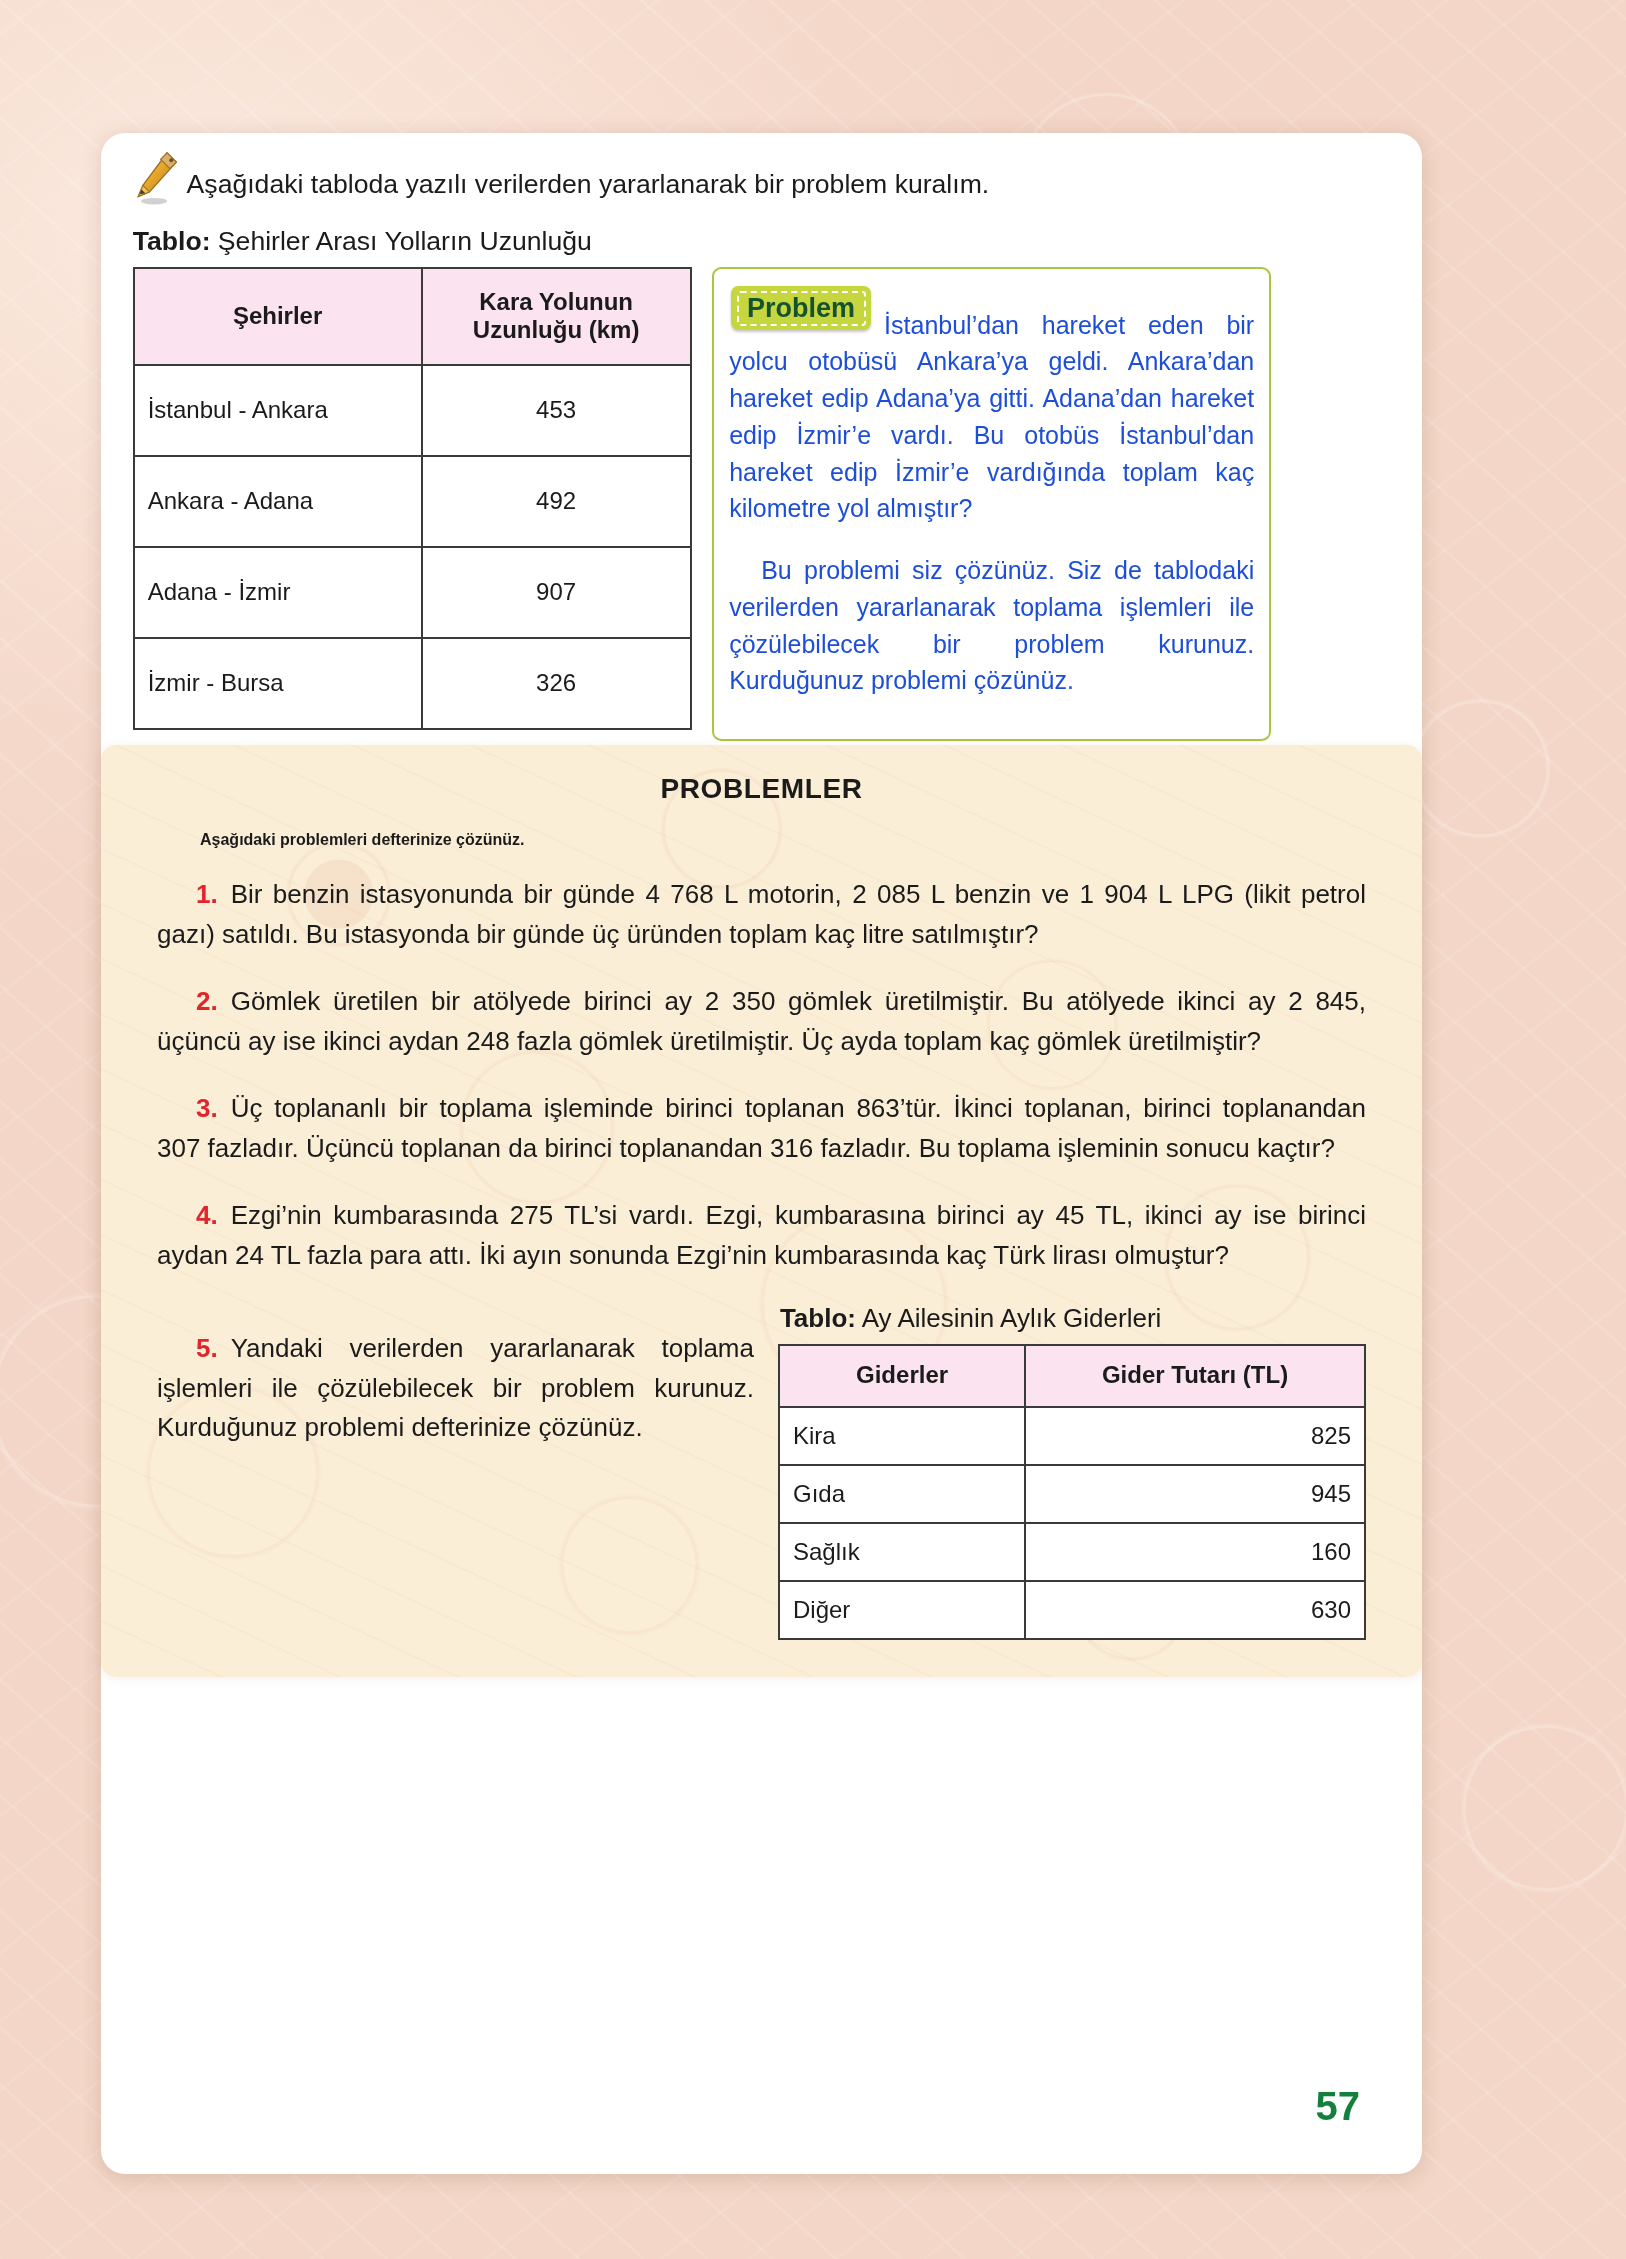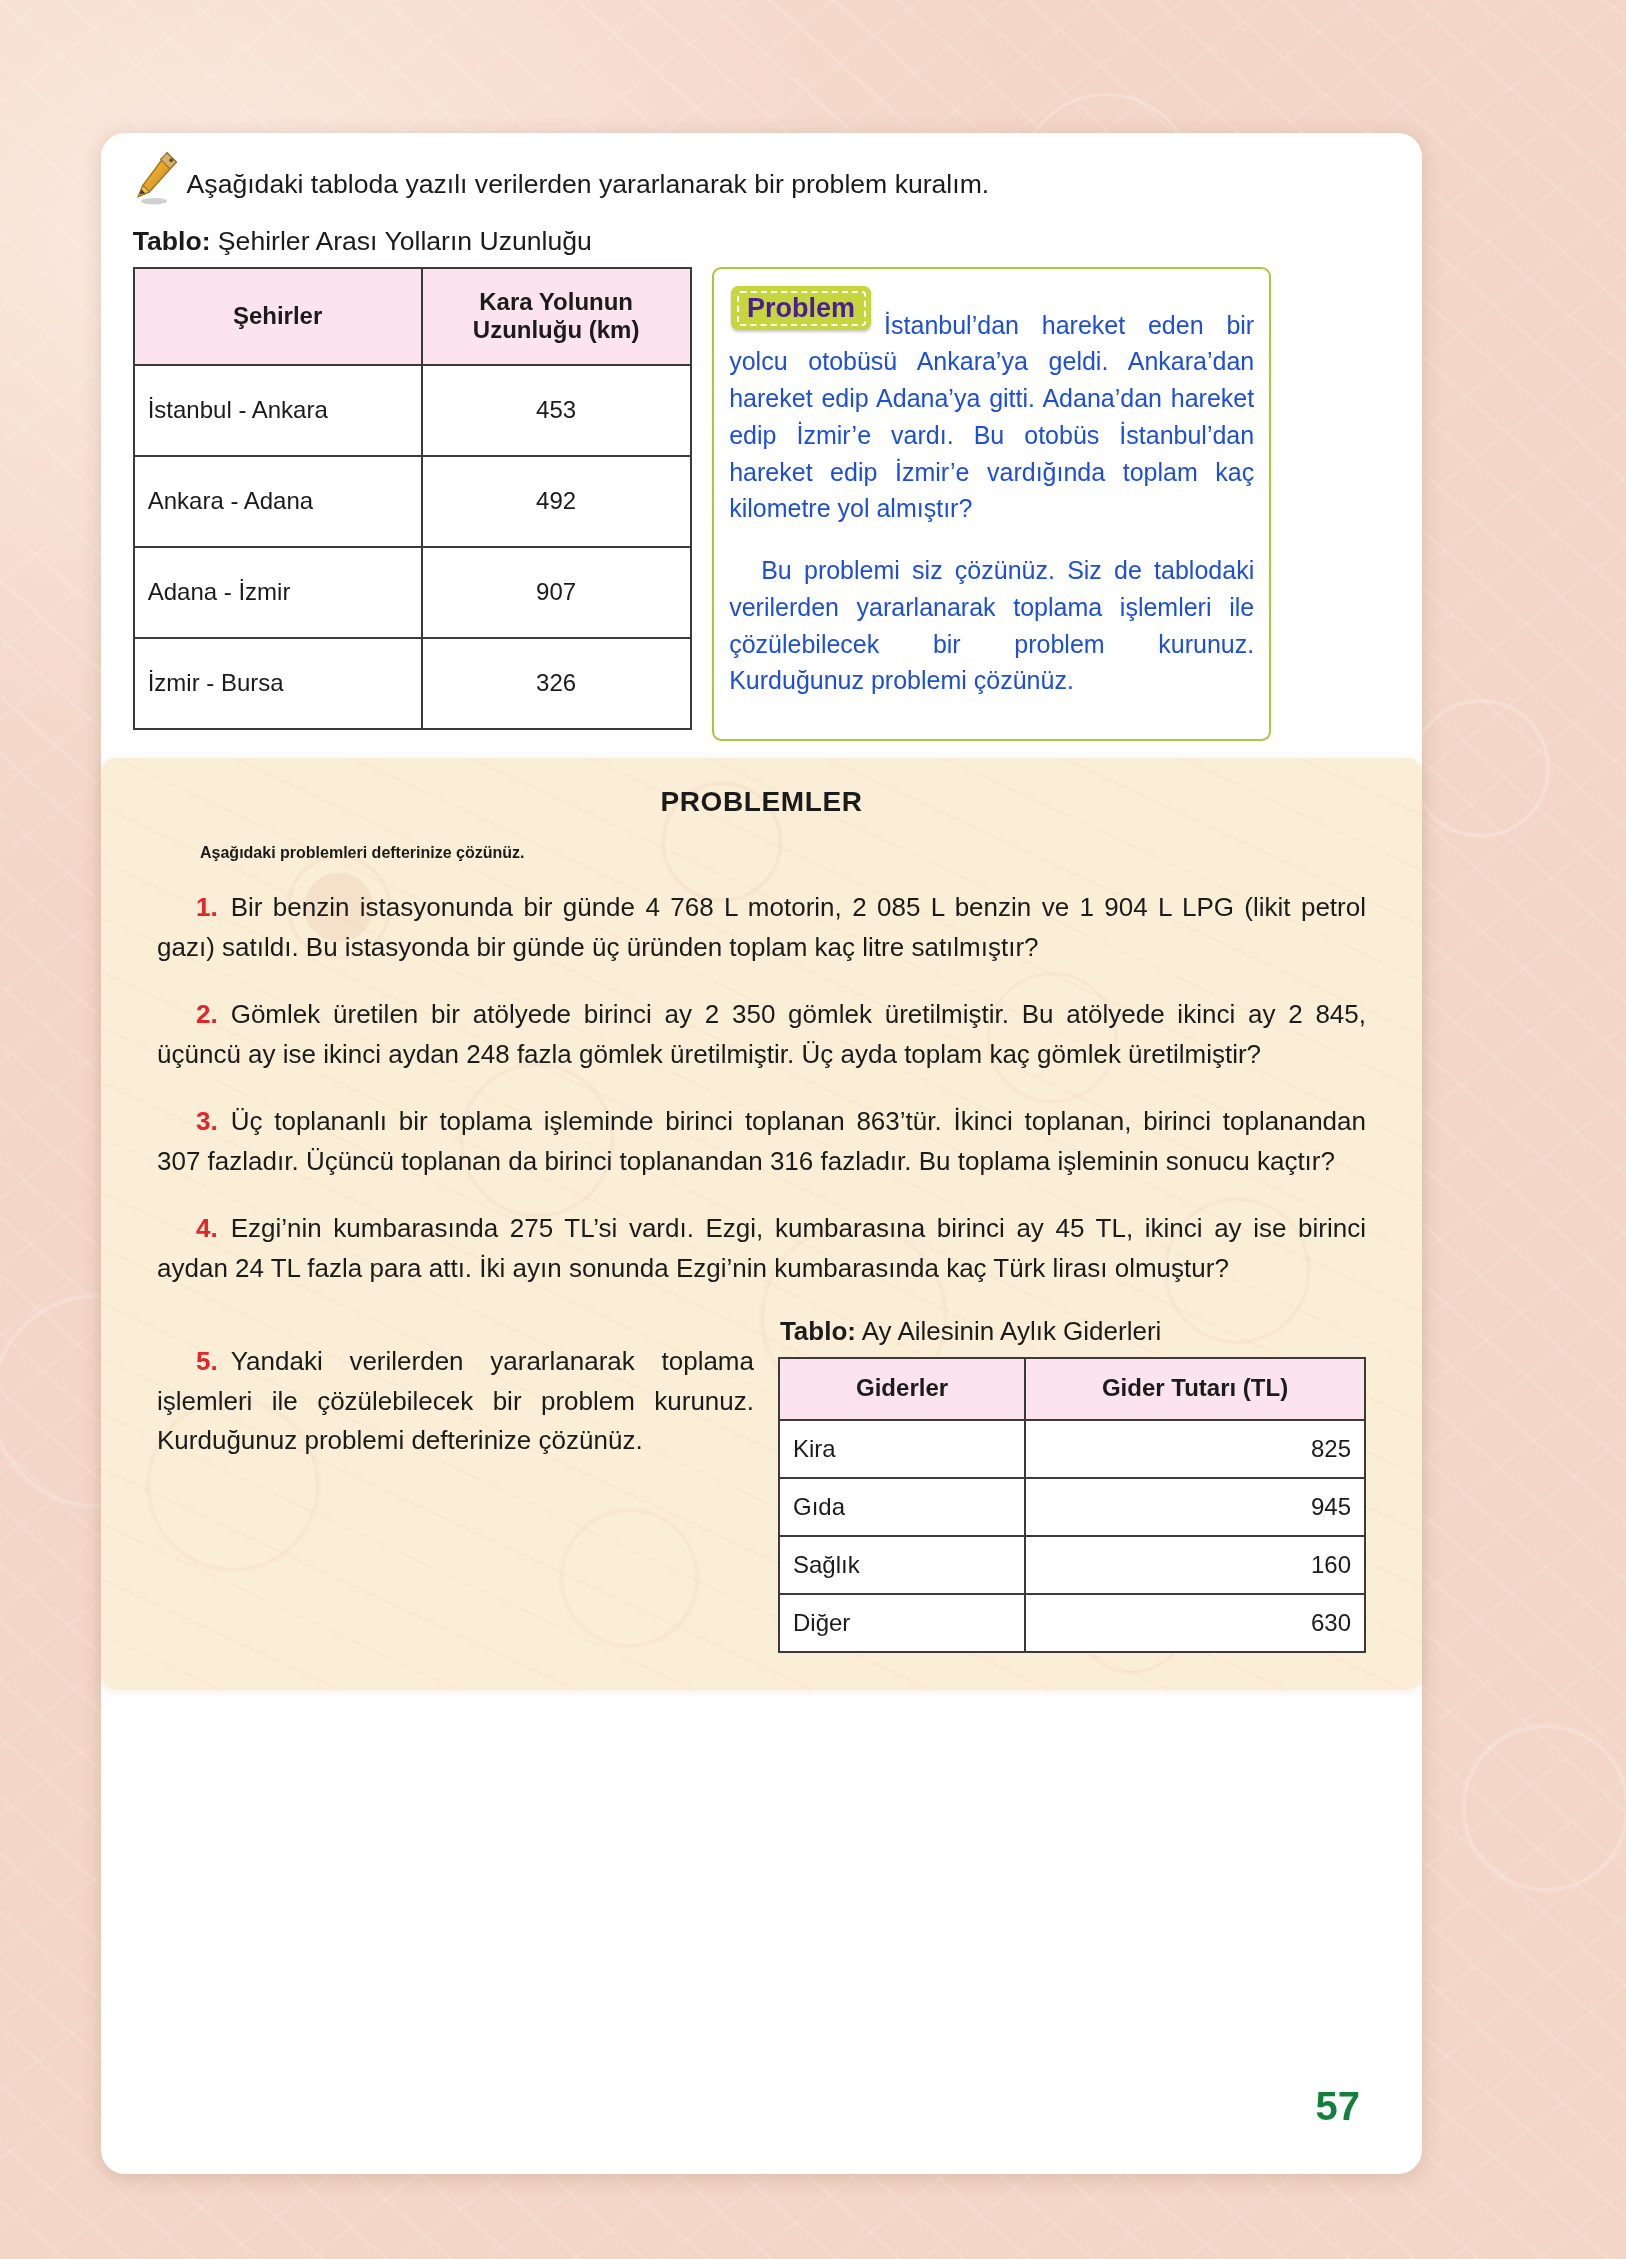--- a/index.html
+++ b/index.html
@@ -116,21 +116,21 @@
     width: 559px;
     border: 2.3px solid #a8c73e;
     border-radius: 9.3px;
     background: #fff;
     padding: 13px 15px 15px 15px;
     min-height: 401px;
   }
   #problem-badge {
     float: left;
     background: #c6d63f;
-    color: #4c1d95;
+    color: #14532d;
     font-weight: bold;
     font-size: 27px;
     padding: 6.5px 16px;
     border-radius: 7.5px;
     margin: 4.7px 13px 1.9px 1.9px;
     box-shadow: 0 1.9px 2.8px rgba(0,0,0,.22);
     position: relative;
   }
   #problem-badge::after {
     content: "";
@@ -146,21 +146,21 @@
     color: #1d4ed8;
     text-align: justify;
     text-justify: inter-word;
     hyphens: manual;
   }
   .problem-text.p2 { text-indent: 32px; margin-top: 1.9px; }
 
   
   #problemler-panel {
     position: relative;
-    margin: 17px -20.5px 0 -20.5px;
+    margin: 4px -20.5px 0 -20.5px;
     width: 1321px;
     background:
       radial-gradient(circle at 18% 16%, rgba(224,170,150,.20) 0 34px, transparent 35px),
       radial-gradient(circle at 18% 16%, transparent 0 48px, rgba(224,170,150,.17) 50px, transparent 54px),
       radial-gradient(circle at 47% 9%, transparent 0 56px, rgba(222,166,146,.16) 58px, transparent 62px),
       radial-gradient(circle at 33% 41%, transparent 0 73px, rgba(222,166,146,.15) 75px, transparent 79px),
       radial-gradient(circle at 72% 30%, transparent 0 62px, rgba(222,166,146,.14) 63px, transparent 67px),
       radial-gradient(circle at 57% 60%, transparent 0 89px, rgba(222,166,146,.13) 91px, transparent 96px),
       radial-gradient(circle at 86% 55%, transparent 0 69px, rgba(222,166,146,.14) 71px, transparent 75px),
       radial-gradient(circle at 10% 78%, transparent 0 82px, rgba(222,166,146,.13) 84px, transparent 89px),

